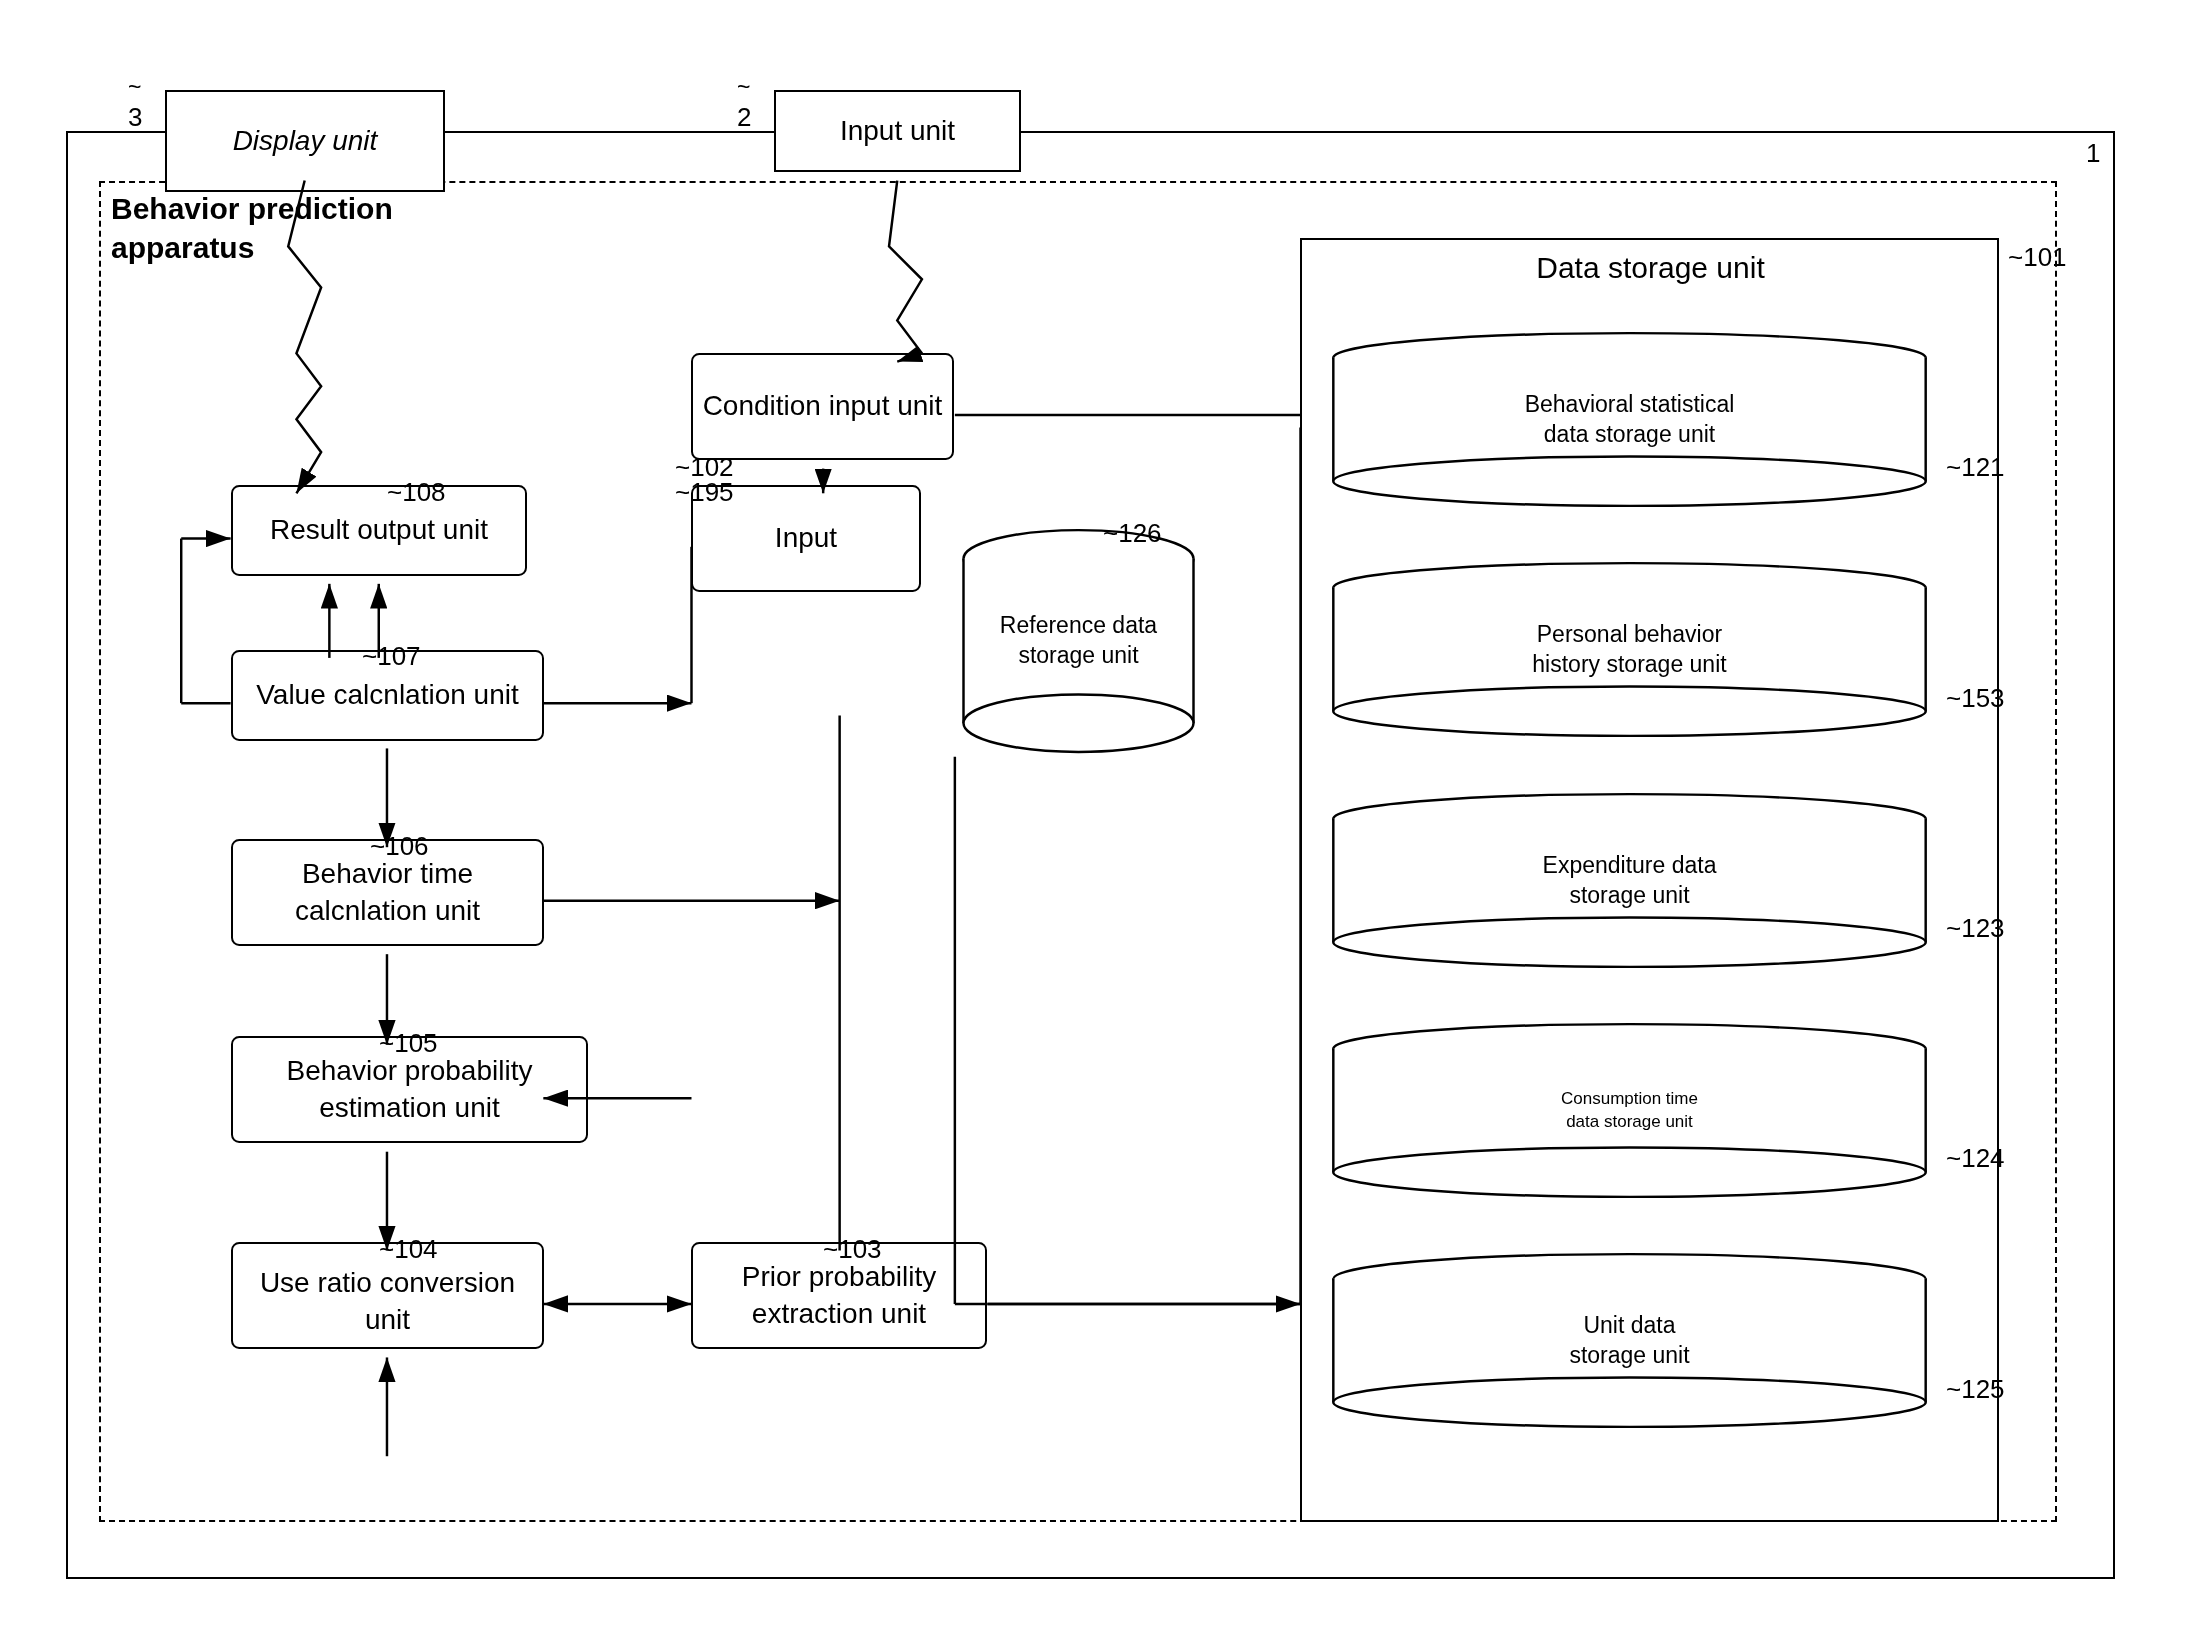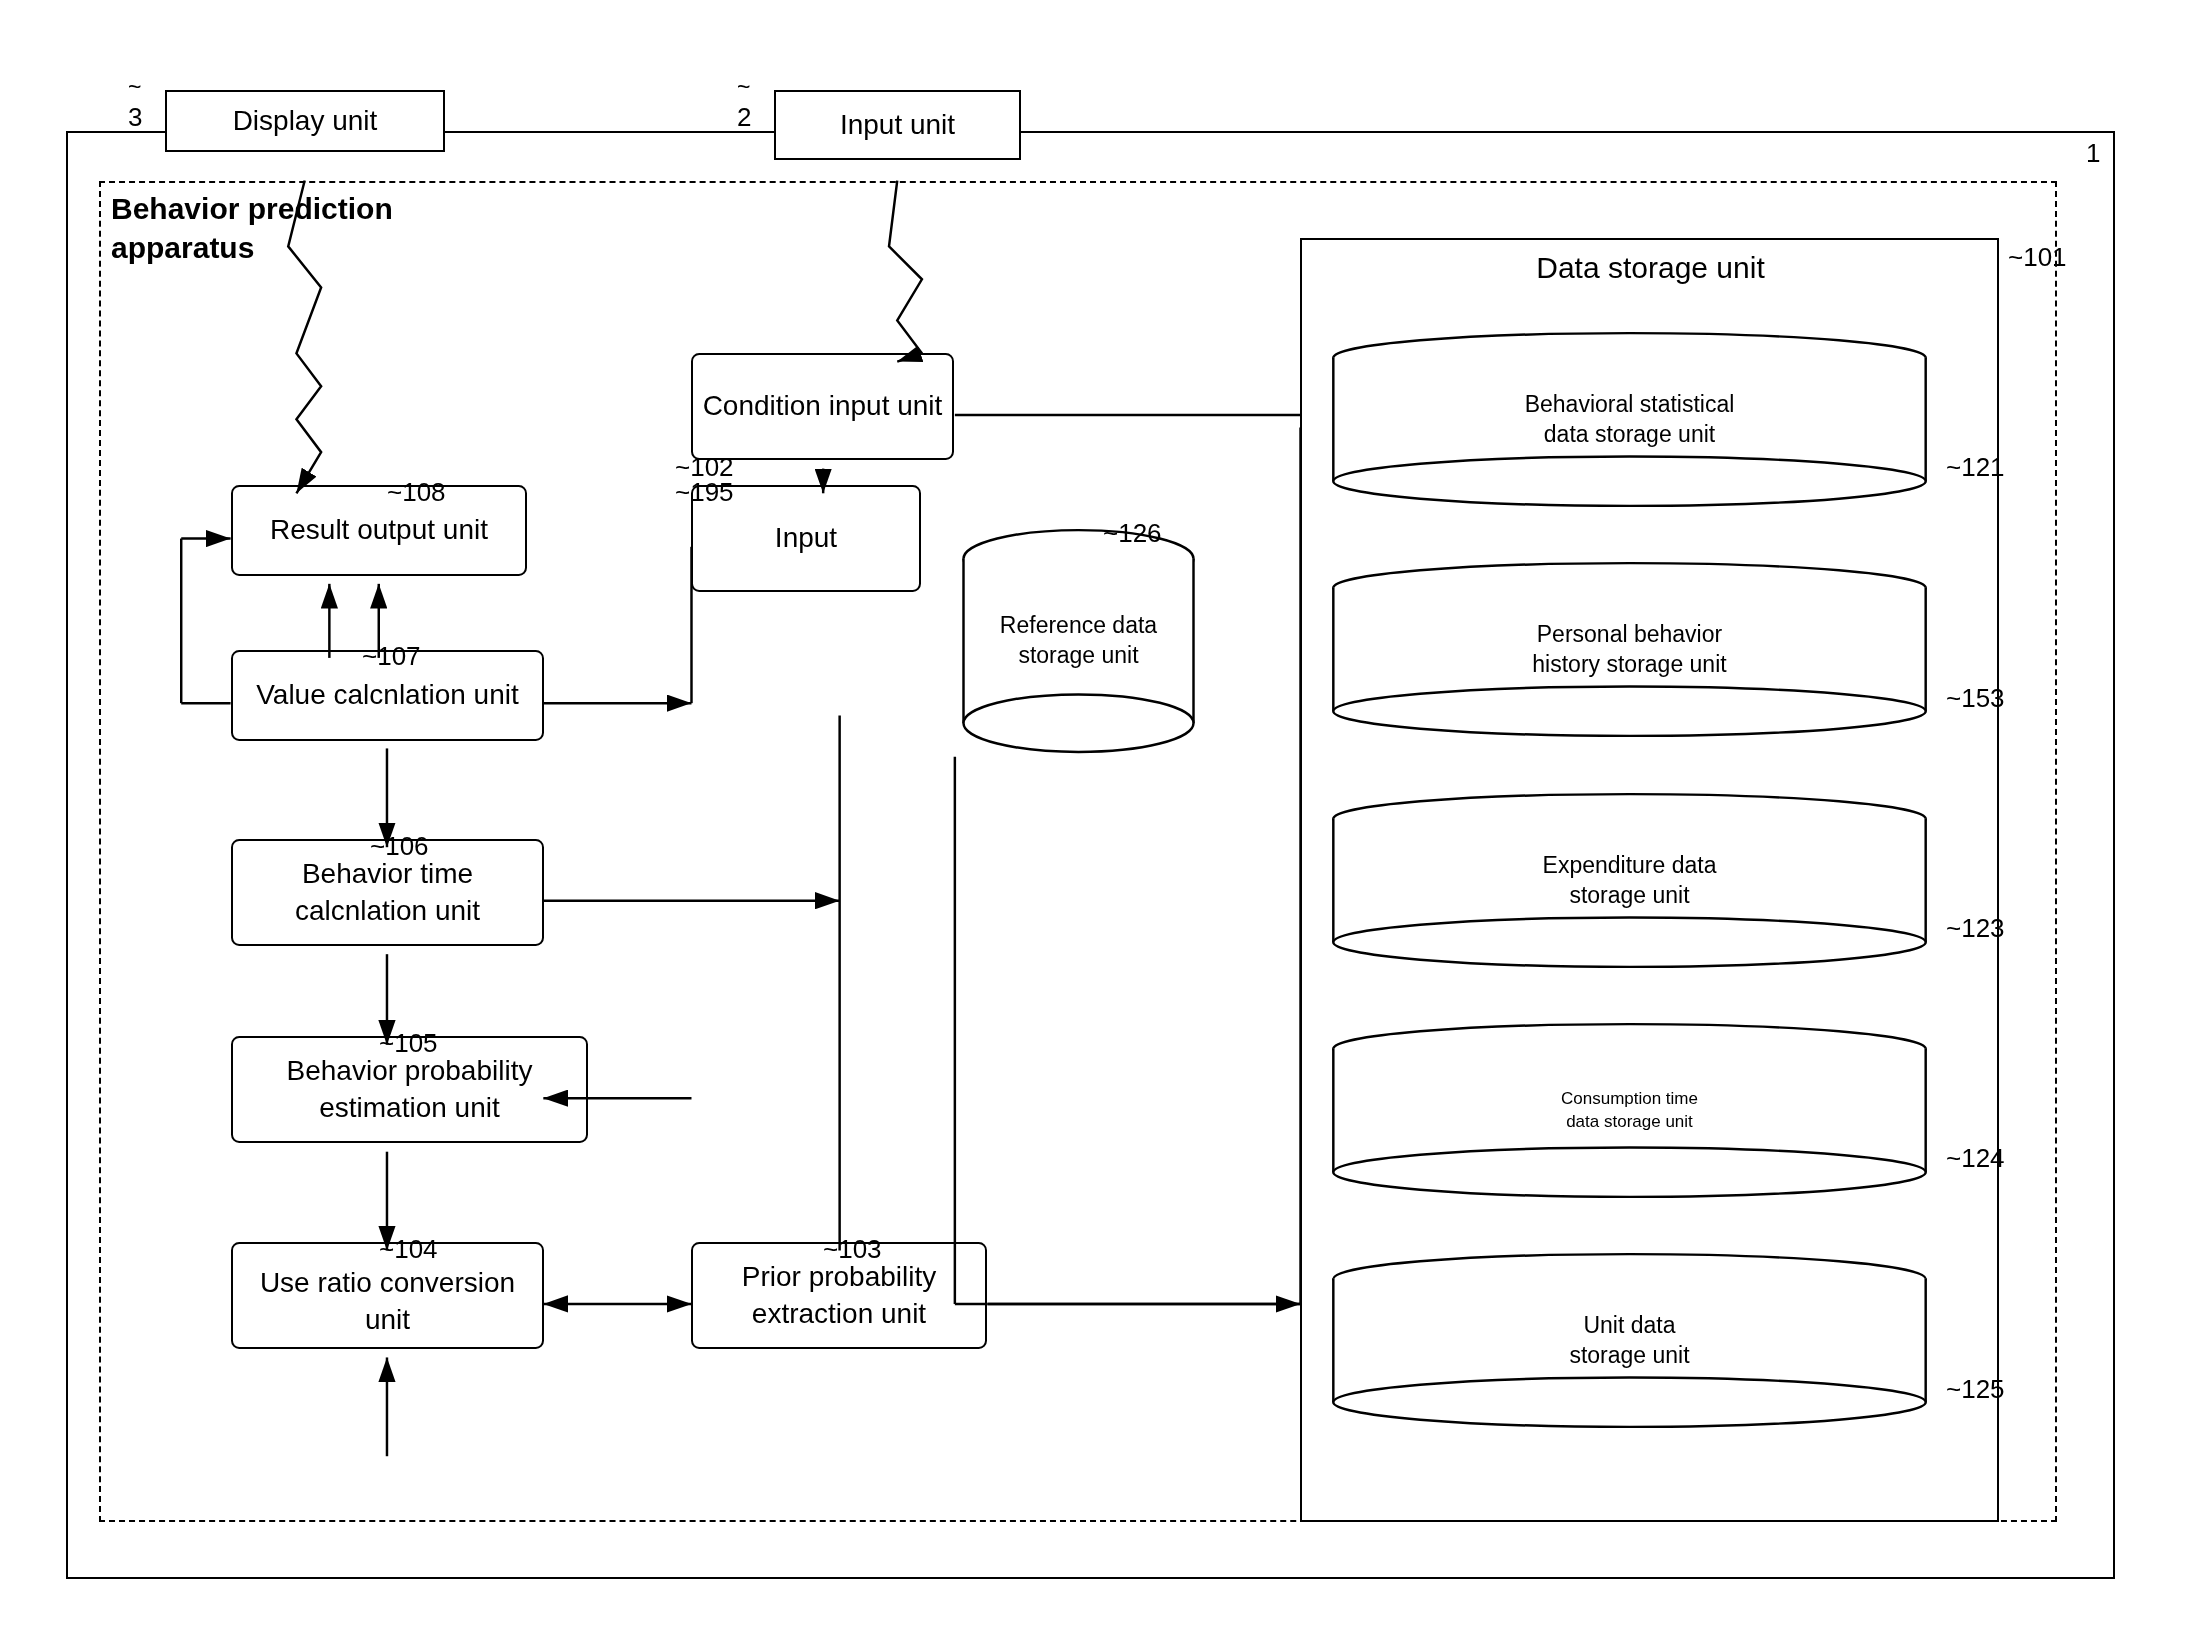--- a/index.html
+++ b/index.html
@@ -124,28 +124,28 @@
 
   <div class="outer-border"></div>
 
   <span class="ref-label" style="top:89px; left:2020px;">1</span>
 
   <div class="bpa-box"></div>
 
   <div class="bpa-label" style="white-space:pre-line;">Behavior prediction
 apparatus</div>
 
-  <div class="box" style="top:41px; left:99px; width:280px; height:62px;">
+  <div class="box" style="top:41px; left:99px; width:280px; height:102px;font-style:italic;">
     <span>Display unit</span>
   </div>
 
   <span class="ref-label" style="top:53px; left:62px;">3</span>
   <span class="ref-label" style="top:25px; left:62px; font-size:23px;">~</span>
 
-  <div class="box" style="top:41px; left:708px; width:247px; height:70px;">
+  <div class="box" style="top:41px; left:708px; width:247px; height:82px;">
     <span>Input unit</span>
   </div>
 
   <span class="ref-label" style="top:53px; left:671px;">2</span>
   <span class="ref-label" style="top:25px; left:671px; font-size:23px;">~</span>
 
   <div class="box" style="top:304px; left:625px; width:263px; height:107px; border-radius:8.2px;">
     <span>Condition input unit</span>
   </div>
 

